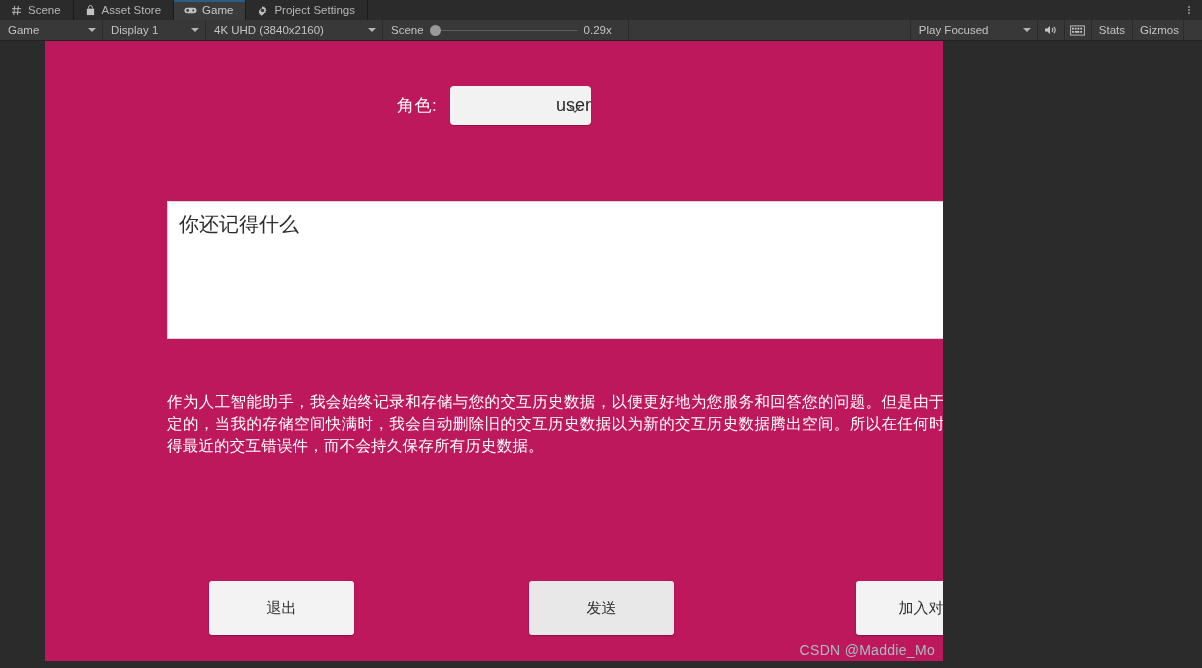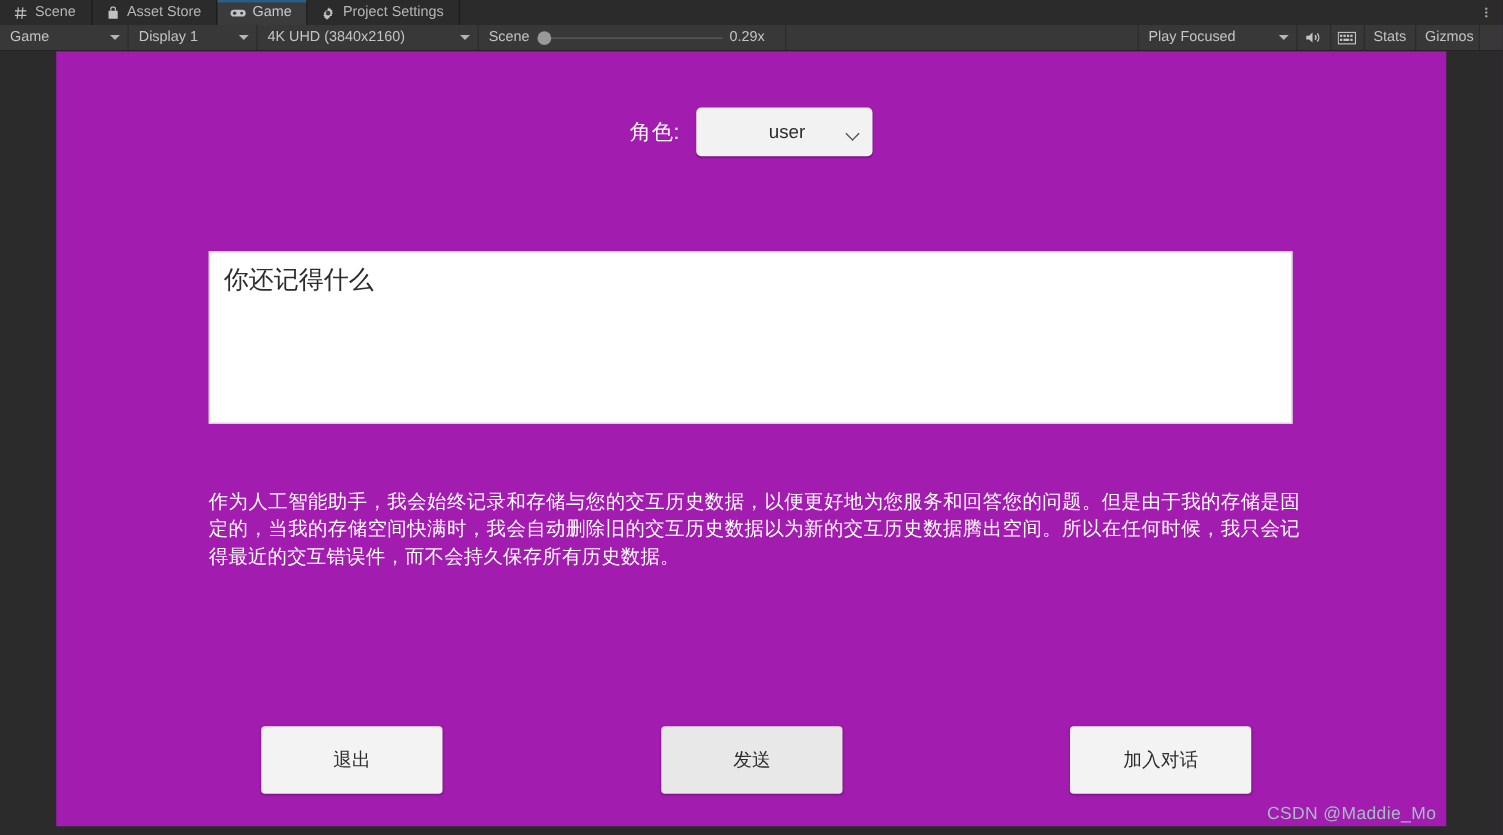--- a/index.html
+++ b/index.html
@@ -178,23 +178,23 @@
   .viewport-wrap {
     flex: 1 1 auto;
     background: #2b2b2b;
     position: relative;
     overflow: hidden;
   }
   .game-view {
     position: absolute;
     left: 45px;
     top: 0;
-    width: 1112px;
+    width: 898px;
     height: 620px;
-    background: #a21caf;
+    background: #be185d;
     overflow: hidden;
   }
 
   
   .role-row {
     position: absolute;
     left: 0; top: 45px;
     width: 100%;
     display: flex;
     align-items: center;
@@ -212,22 +212,22 @@
     background: #f2f2f2;
     border-radius: 4px;
     box-shadow: 0 1px 1px rgba(0,0,0,0.25);
     display: flex;
     align-items: center;
     position: relative;
     cursor: pointer;
   }
   .role-dropdown .val {
     flex: 1 1 auto;
-    text-align: center;
-    font-size: 15px;
+    text-align: right;
+    font-size: 18px;
     color: #2a2a2a;
     padding-left: 4px;
   }
   .role-dropdown .chev {
     position: absolute;
     right: 12px;
     top: 50%;
     margin-top: -3px;
     width: 7px; height: 7px;
     border-right: 1.4px solid #4a4a4a;

